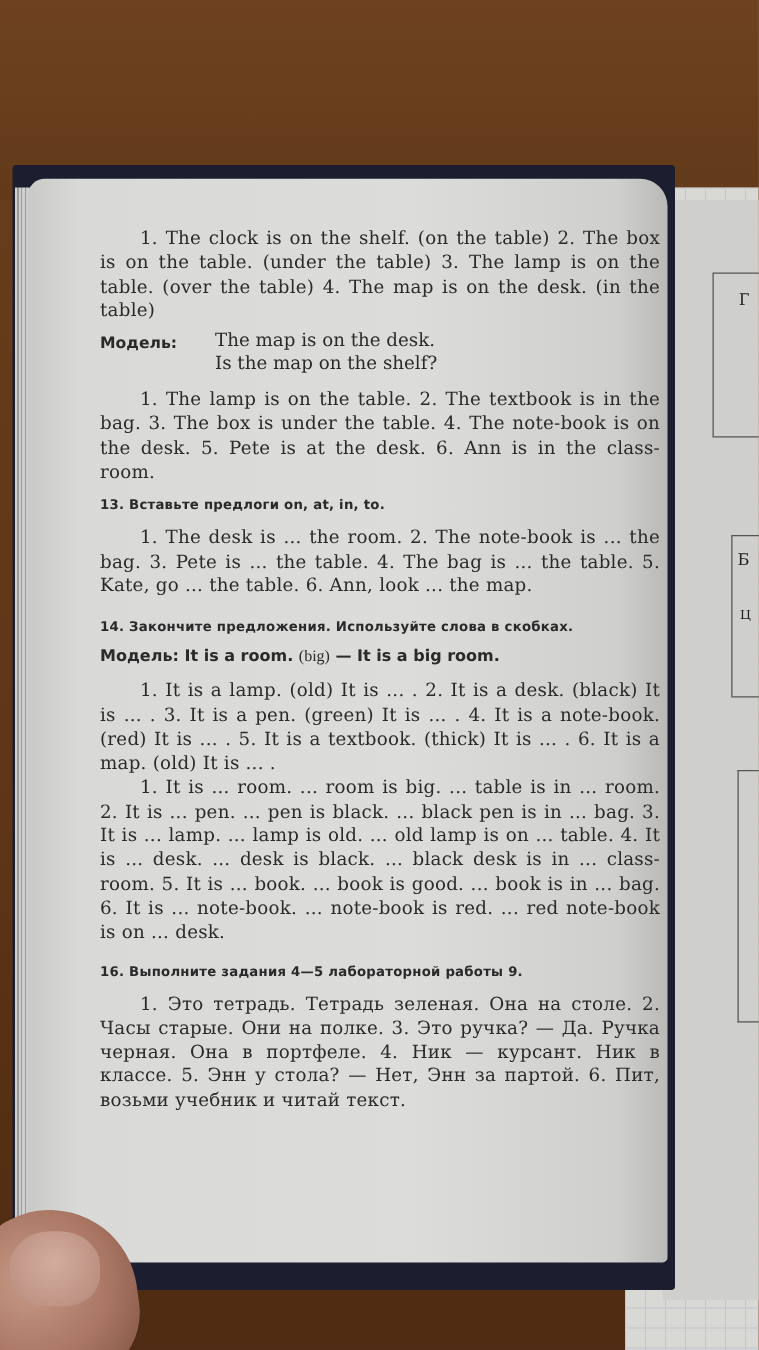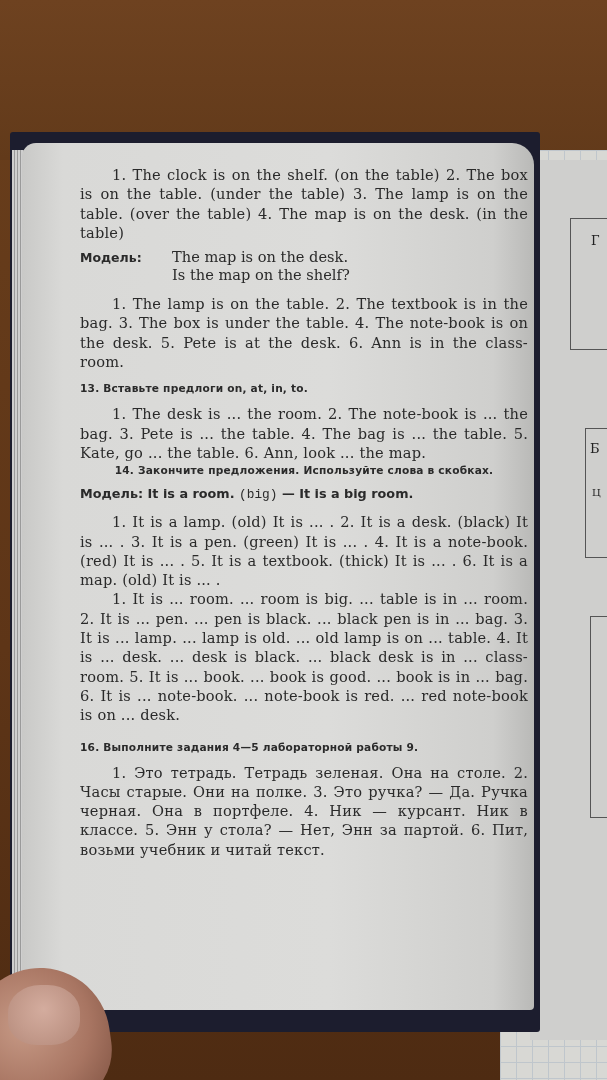--- a/index.html
+++ b/index.html
@@ -20,31 +20,31 @@
     background:#cfcfcd; }
   .rp-box { position:absolute; border:1px solid #555; }
   .rp-box span { position:absolute; font-size:13px; color:#222; }
   .book-cover { position:absolute; left:10px; top:132px; width:530px; height:900px;
     background:#1c1d2e; border-radius:3px; }
   .page-edges { position:absolute; left:12px; top:150px; width:12px; height:830px;
     background: repeating-linear-gradient(90deg,#cfcfcf 0 2px,#9a9a9a 2px 3px); }
   .page { position:absolute; left:22px; top:143px; width:512px; height:867px;
     background: linear-gradient(90deg,#c9c9c7 0%,#d9d9d7 8%,#dcdcda 60%,#cfcfcd 92%,#b9b9b7 100%);
     border-radius: 14px 22px 4px 4px; color:#2a2a2a; }
-  .content { position:absolute; left:58px; top:22px; width:448px; }
+  .content { position:absolute; left:58px; top:38px; width:448px; }
   .para { font-size:14.6px; line-height:19.3px; text-align:justify; margin:0; letter-spacing:0.2px; }
   .para.indent { text-indent:32px; }
   .task { font-family:"DejaVu Sans", sans-serif; font-weight:bold; font-size:10.6px;
     line-height:16px; margin:9px 0 8px 0; letter-spacing:0.2px; }
   .model { display:flex; margin:6px 0 10px 0; }
   .model-label { font-family:"DejaVu Sans", sans-serif; font-weight:bold; font-size:12.5px;
     width:92px; padding-top:2px; }
   .model-lines div { font-size:14.6px; line-height:18px; }
   .model-inline { font-family:"DejaVu Sans", sans-serif; font-weight:bold; font-size:12.8px; margin:8px 0 10px 0; }
-  .model-inline .normal { font-weight:normal; font-family:Liberation Mono, monospace;margin-top:40px; }
+  .model-inline .normal { font-weight:normal; font-family:Liberation Serif, serif;margin-top:40px; }
   .thumb { position:absolute; left:-30px; top:968px; width:140px; height:140px;
     background: radial-gradient(ellipse at 40% 40%, #c79a86 0%, #a87562 55%, #7a4e3e 100%);
     border-radius: 50% 50% 40% 40%; transform: rotate(-8deg); }
   .thumbnail-nail { position:absolute; left:8px; top:985px; width:72px; height:60px;
     background: radial-gradient(ellipse at 50% 40%, #d8b2a5 0%, #b48a7b 100%);
     border-radius: 45% 45% 40% 40%; opacity:0.85; }
 </style>
 </head>
 <body>
 
@@ -75,21 +75,21 @@
       <div class="model-lines">
         <div>The map is on the desk.</div>
         <div>Is the map on the shelf?</div>
       </div>
     </div>
     <p class="para indent">1. The lamp is on the table. 2. The textbook is in the bag. 3. The box is under the table. 4. The note-book is on the desk. 5. Pete is at the desk. 6. Ann is in the class-room.</p>
 
     <div class="task" style="">13. Вставьте предлоги on, at, in, to.</div>
     <p class="para indent">1. The desk is ... the room. 2. The note-book is ... the bag. 3. Pete is ... the table. 4. The bag is ... the table. 5. Kate, go ... the table. 6. Ann, look ... the map.</p>
 
-    <div class="task" style="margin-top:0;text-align:center;">14. Закончите предложения. Используйте слова в скобках.</div>
+    <div class="task" style="margin-top:16px;">14. Закончите предложения. Используйте слова в скобках.</div>
     <div class="model-inline">
       <span>Модель:</span>
       <span>It is a room.</span>
       <span class="normal">(big)</span>
       <span>—</span>
       <span>It is a big room.</span>
     </div>
     <p class="para indent">1. It is a lamp. (old) It is ... . 2. It is a desk. (black) It is ... . 3. It is a pen. (green) It is ... . 4. It is a note-book. (red) It is ... . 5. It is a textbook. (thick) It is ... . 6. It is a map. (old) It is ... .</p>
 
     <p class="para indent">1. It is ... room. ... room is big. ... table is in ... room. 2. It is ... pen. ... pen is black. ... black pen is in ... bag. 3. It is ... lamp. ... lamp is old. ... old lamp is on ... table. 4. It is ... desk. ... desk is black. ... black desk is in ... class-room. 5. It is ... book. ... book is good. ... book is in ... bag. 6. It is ... note-book. ... note-book is red. ... red note-book is on ... desk.</p>

